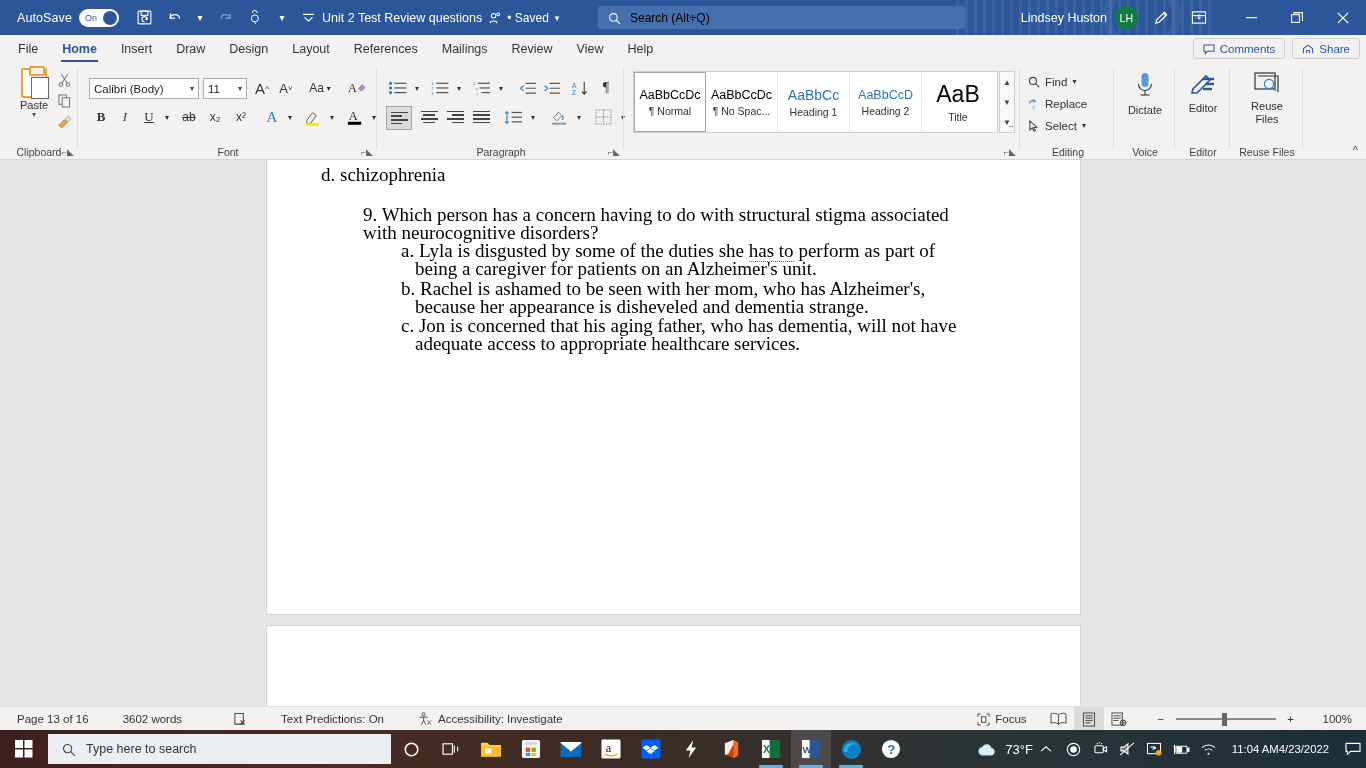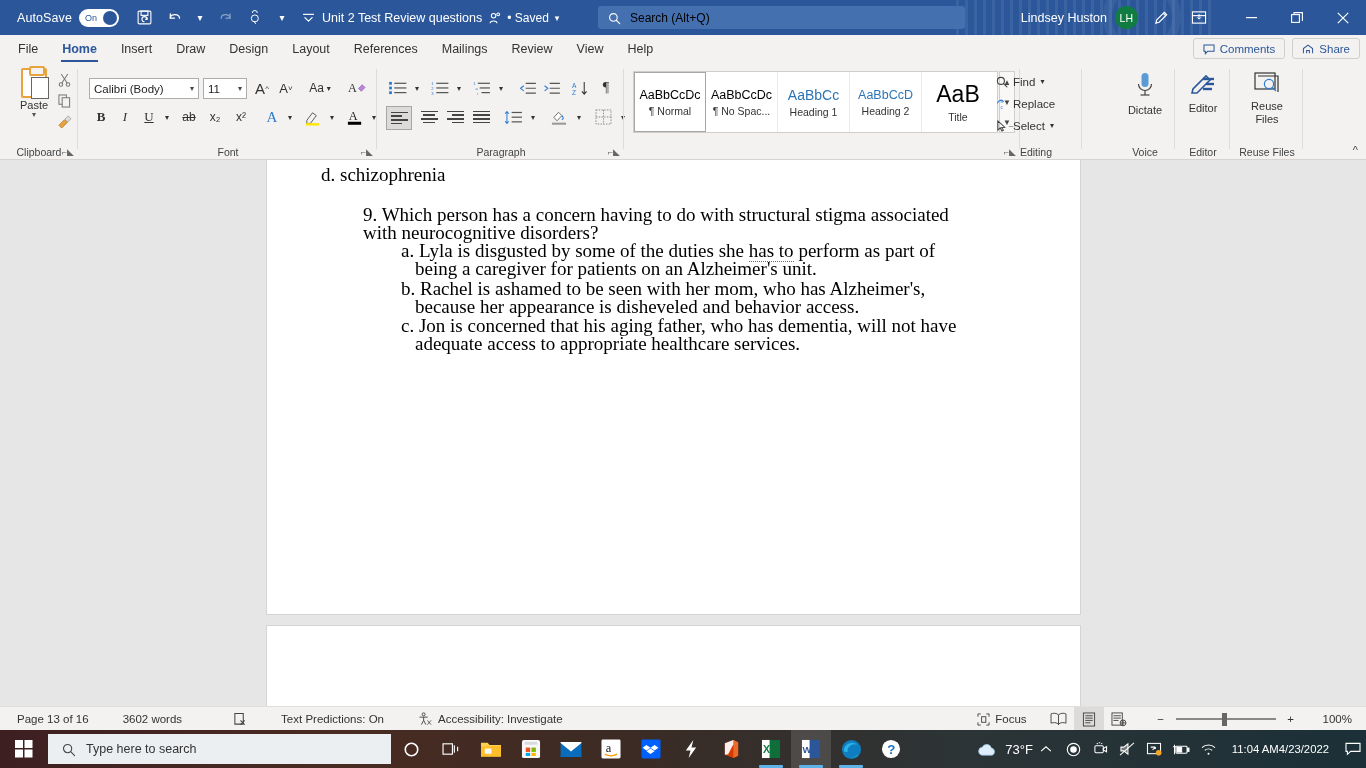--- a/index.html
+++ b/index.html
@@ -180,21 +180,21 @@
   .style-prev.big { font-size: 23px; color: #000; }
   .style-name { font-size: 10.5px; color: #333; white-space: nowrap; }
   #styles-scroll {
     position: absolute; left: 374px; top: 8px; width: 16px; height: 62px;
     border: 1px solid #d0cfce; background: #f9f8f7;
     display: flex; flex-direction: column;
   }
   #styles-scroll div { flex: 1; display: flex; align-items: center; justify-content: center; font-size: 8px; color: #444; }
 
   
-  #g-editing { left: 990px; width: 92px; }
+  #g-editing { left: 1022px; width: 92px; }
   .ebtn {
     position: absolute; left: 6px; height: 21px; display: flex; align-items: center; gap: 5px;
     font-size: 11.5px; color: #333;
   }
   #g-voice { left: 1115px; width: 60px; }
   #g-editor { left: 1176px; width: 54px; }
   #g-reuse { left: 1231px; width: 72px; }
   .bigbtn {
     position: absolute; top: 8px; left: 0; width: 100%;
     display: flex; flex-direction: column; align-items: center; gap: 3px;
@@ -742,21 +742,21 @@
 
 <div id="docarea">
 
   <div class="page" id="page1">
     <div class="doc-text indent-a" style="left:30px; top:245px; width:700px;">d. schizophrenia</div>
 
     <div class="doc-text" style="left:96px; top:285px; width:600px;">9. Which person has a concern having to do with structural stigma associated with neurocognitive disorders?</div>
 
     <div class="doc-text indent-a" style="left:110px; top:321px; width:580px;">a. Lyla is disgusted by some of the duties she <span class="sq-underline">has to</span> perform as part of being a caregiver for patients on an Alzheimer's unit.</div>
 
-    <div class="doc-text indent-a" style="left:110px; top:359px; width:580px;">b. Rachel is ashamed to be seen with her mom, who has Alzheimer's, because her appearance is disheveled and behavior access.</div>
+    <div class="doc-text indent-a" style="left:110px; top:359px; width:580px;">b. Rachel is ashamed to be seen with her mom, who has Alzheimer's, because her appearance is disheveled and dementia strange.</div>
 
     <div class="doc-text indent-a" style="left:110px; top:396px; width:580px;">c. Jon is concerned that his aging father, who has dementia, will not have adequate access to appropriate healthcare services.</div>
   </div>
 
   <div class="page" id="page2">
     
 
     
 
     

